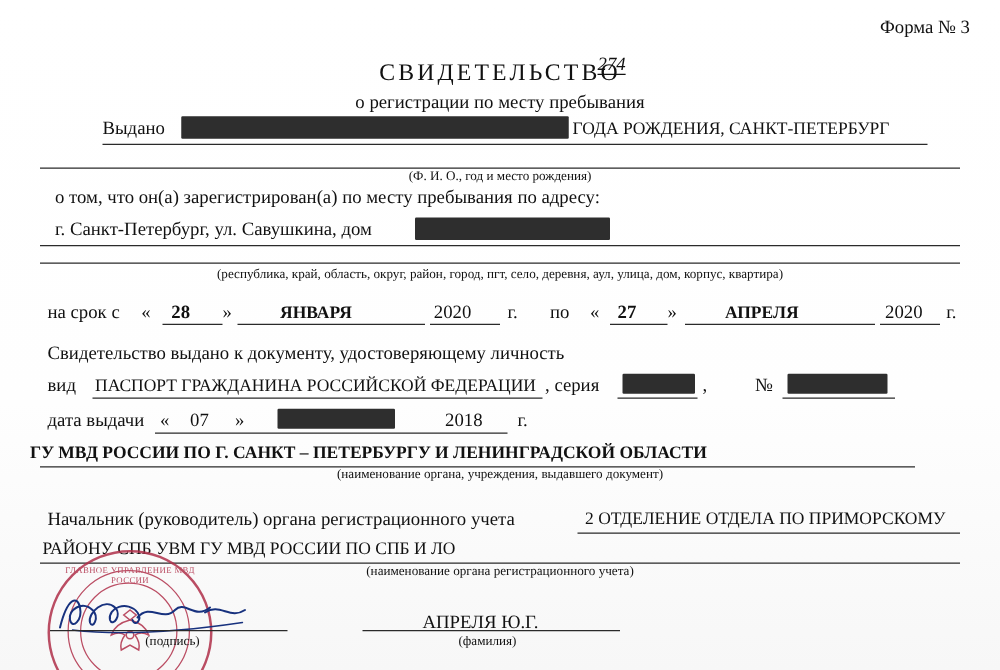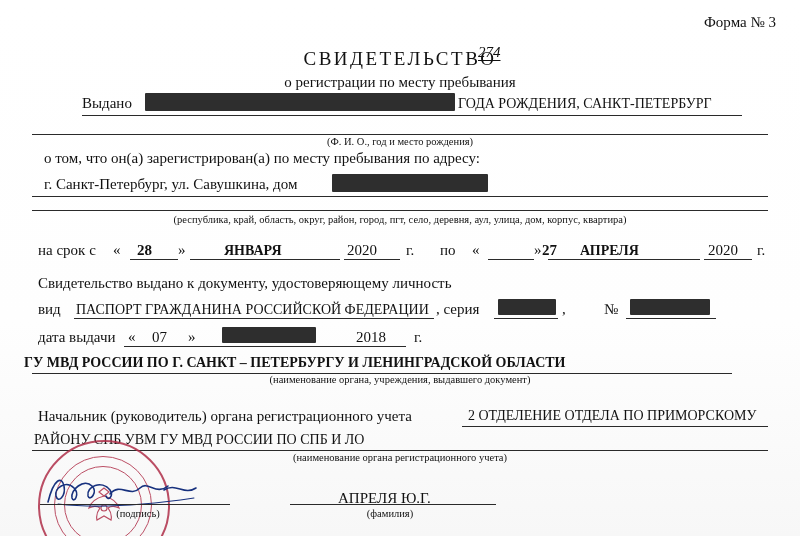--- a/index.html
+++ b/index.html
@@ -184,21 +184,21 @@
 
     <div class="row" style="left:38px; top:242px;">на срок с</div>
     <div class="row" style="left:113px; top:242px;">«</div>
     <div class="row" style="left:137px; top:242px; font-weight:bold;">28</div>
     <div class="row" style="left:178px; top:242px;">»</div>
     <div class="row caps" style="left:224px; top:243px; font-weight:bold;">ЯНВАРЯ</div>
     <div class="row" style="left:347px; top:242px;">2020</div>
     <div class="row" style="left:406px; top:242px;">г.</div>
     <div class="row" style="left:440px; top:242px;">по</div>
     <div class="row" style="left:472px; top:242px;">«</div>
-    <div class="row" style="left:494px; top:242px; font-weight:bold;margin-left:48px;">27</div>
+    <div class="row" style="left:494px; top:242px; font-weight:bold;">27</div>
     <div class="row" style="left:534px; top:242px;">»</div>
     <div class="row caps" style="left:580px; top:243px; font-weight:bold;">АПРЕЛЯ</div>
     <div class="row" style="left:708px; top:242px;">2020</div>
     <div class="row" style="left:757px; top:242px;">г.</div>
 
     <div class="rule" style="left:130px; top:259px; width:48px;"></div>
     <div class="rule" style="left:190px; top:259px; width:150px;"></div>
     <div class="rule" style="left:344px; top:259px; width:56px;"></div>
     <div class="rule" style="left:488px; top:259px; width:46px;"></div>
     <div class="rule" style="left:548px; top:259px; width:152px;"></div>
@@ -233,20 +233,21 @@
     <div class="row" style="left:38px; top:408px;">Начальник (руководитель) органа регистрационного учета</div>
     <div class="row caps" style="left:468px; top:408px;font-family:Liberation Serif, serif;">2 ОТДЕЛЕНИЕ ОТДЕЛА  ПО ПРИМОРСКОМУ</div>
     <div class="rule" style="left:462px; top:426px; width:306px;"></div>
     <div class="row caps" style="left:34px; top:432px;">РАЙОНУ СПБ УВМ  ГУ  МВД  РОССИИ  ПО  СПБ  И  ЛО</div>
     <div class="rule" style="left:32px; top:450px; width:736px;"></div>
     <div class="caption" style="top:452px;">(наименование органа регистрационного учета)</div>
 
     <div class="stamp">
       <div class="stamp-inner"></div>
       <div class="stamp-inner2"></div>
+      <div class="stamp-text-top">ГЛАВНОЕ УПРАВЛЕНИЕ МВД РОССИИ</div>
       <svg class="stamp-eagle" viewBox="0 0 40 44">
         <g fill="none" stroke="#b0304a" stroke-width="1.2">
           <path d="M20 6 l-5 4 l5 4 l5 -4 z"></path>
           <path d="M20 14 C12 16 7 20 5 26 C9 24 13 24 16 26 C13 30 12 34 13 38 L20 34 L27 38 C28 34 27 30 24 26 C27 24 31 24 35 26 C33 20 28 16 20 14 z"></path>
           <circle cx="20" cy="26" r="3"></circle>
         </g>
       </svg>
 
     </div>
 

